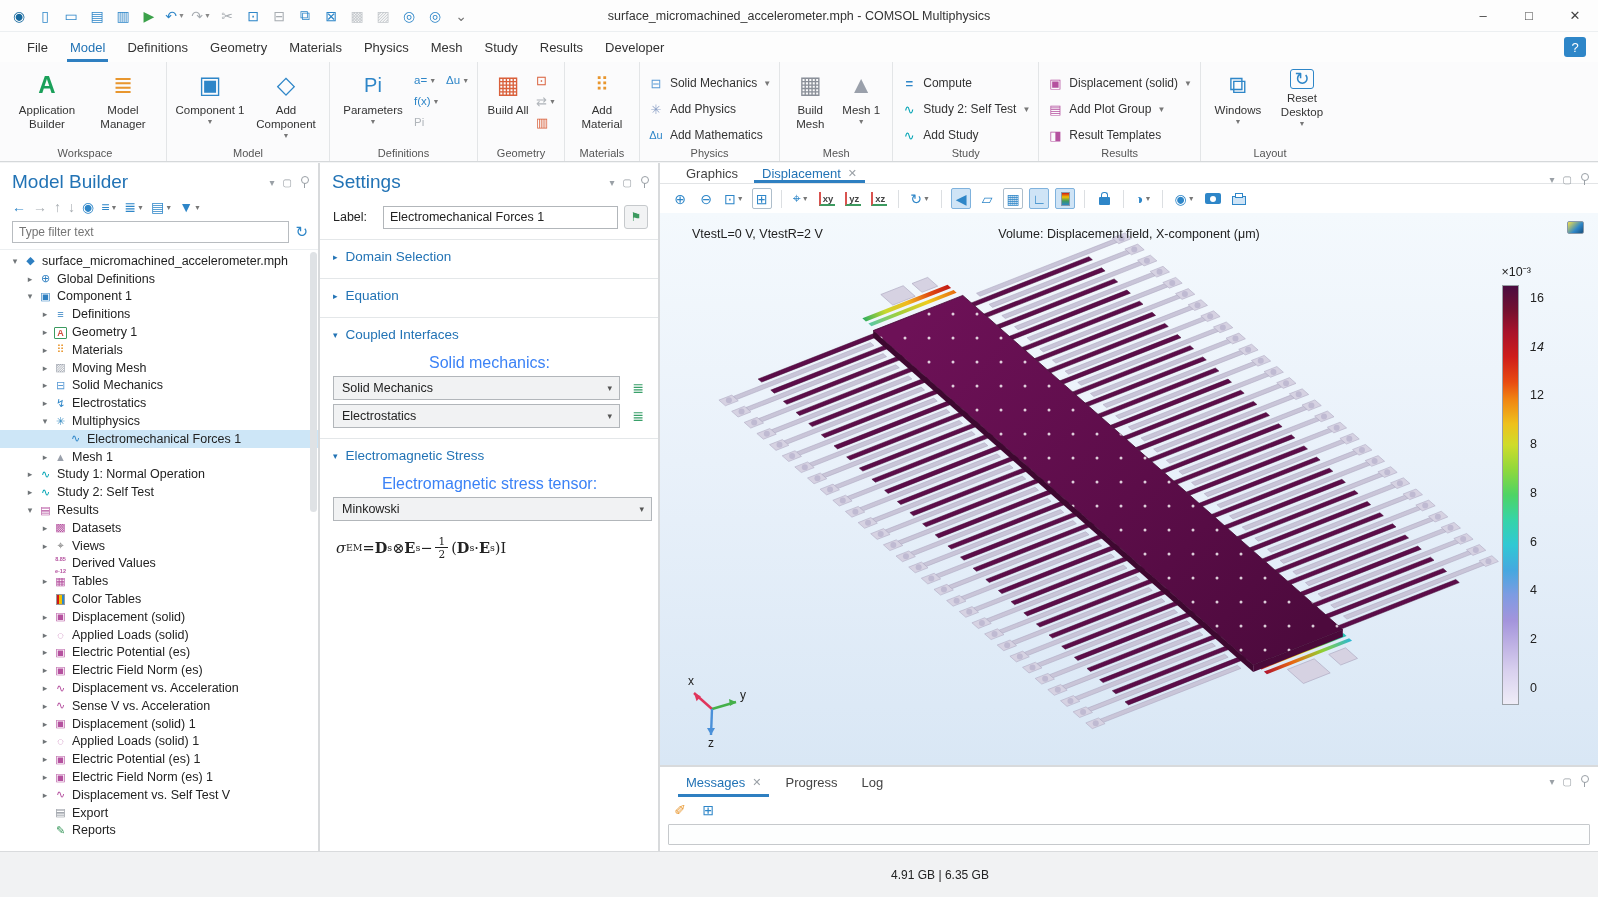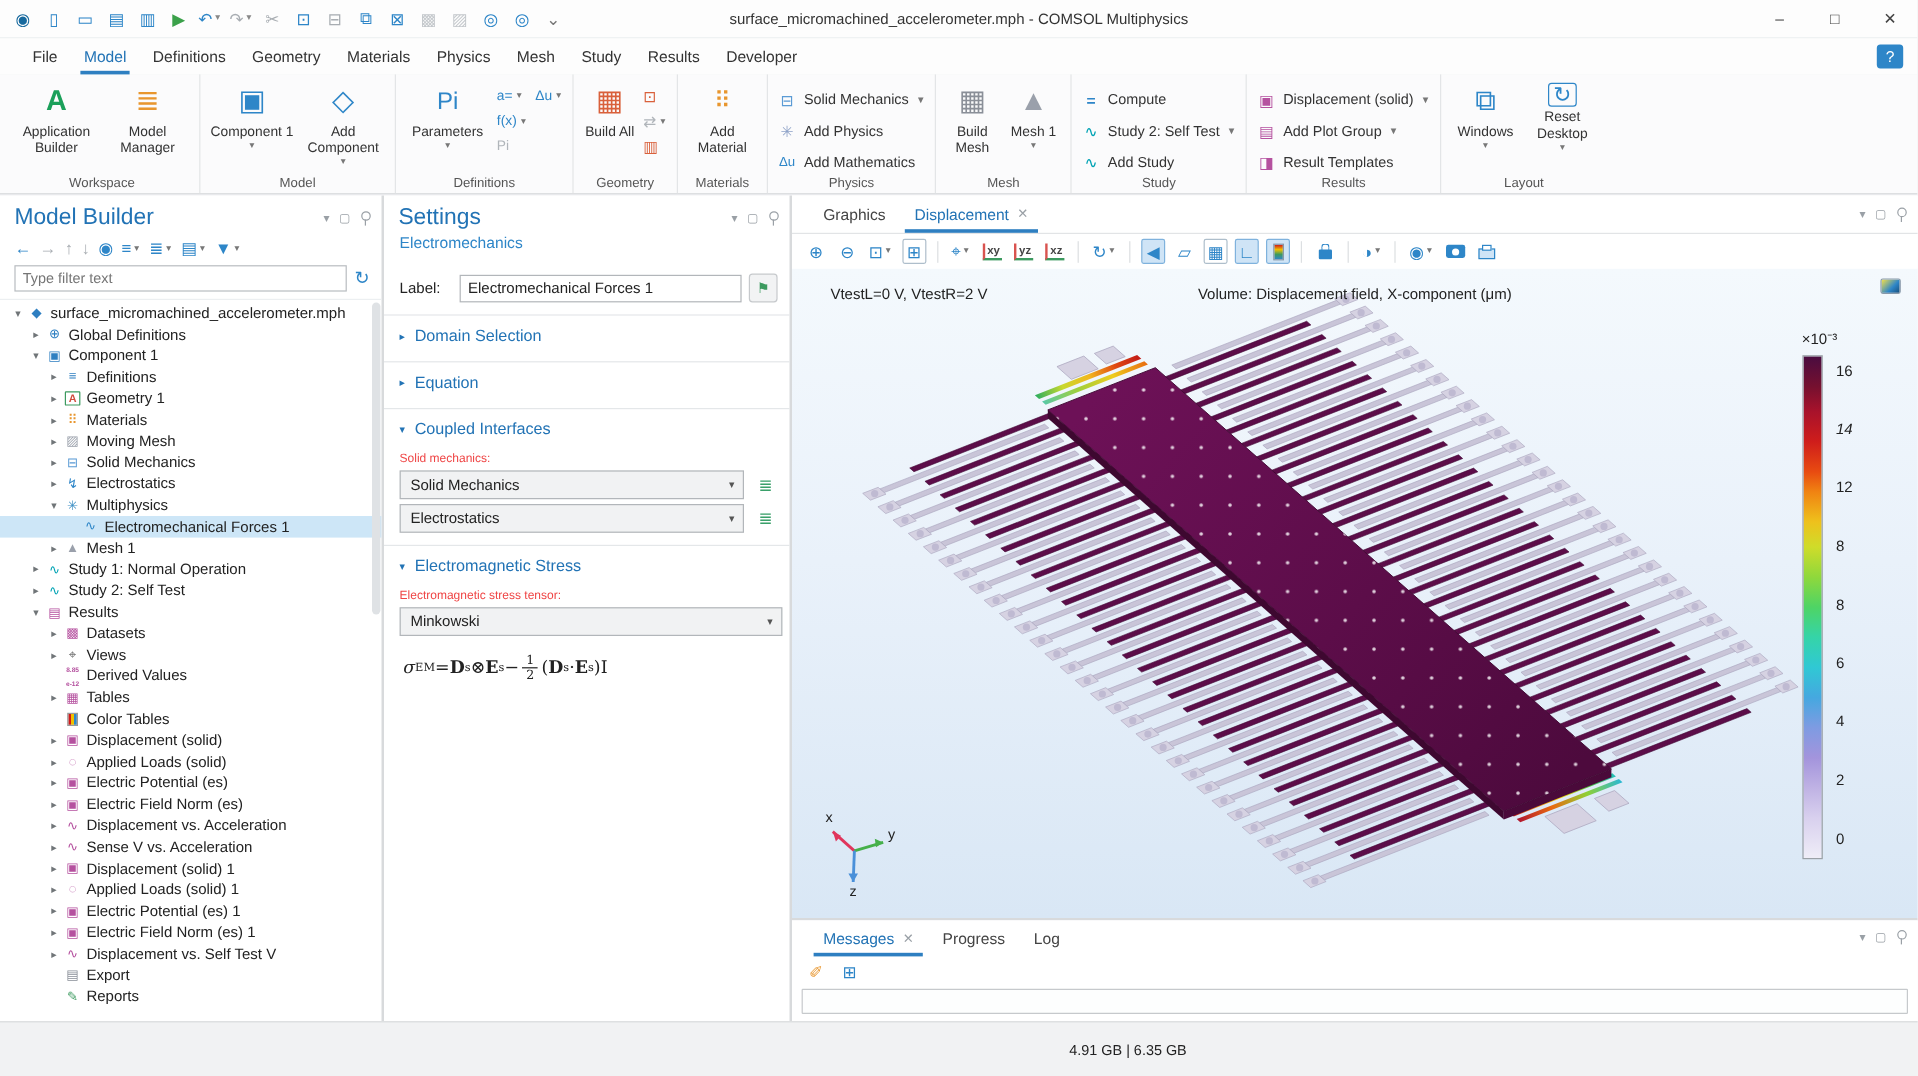--- a/index.html
+++ b/index.html
@@ -72,34 +72,34 @@
 
   
   .settings-sub { font-size:13px; color:#2e86c8; padding:0 12px 8px 13px;}
   .set-body { flex:1; overflow:hidden; padding-top:6px;}
   .field-row { display:flex; align-items:center; padding:4px 10px 4px 13px; gap:6px;}
   .field-label { width:44px; font-size:12.5px; color:#222;}
   .field-input { flex:1; height:23px; border:1px solid #b2b6ba; background:#fff; font-size:12.5px; color:#222; padding:0 6px; font-family:"Liberation Sans",sans-serif;}
   .side-btn { width:24px; height:24px; border:1px solid #c6c9cc; background:#f2f3f4; border-radius:3px; display:flex; align-items:center; justify-content:center; font-size:12px; color:#3c9a5f;}
   .sec-head { display:flex; align-items:center; gap:8px; padding:9px 12px 8px 13px; border-top:1px solid #e4e7e9; margin-top:6px; font-size:13.5px; color:#2273b5;}
   .sec-head .sexp { font-size:9px; color:#2273b5;}
-  .ctl-label { font-size:10px; color:#ef4444; padding:4px 12px 4px 13px;}
+  .ctl-label { font-size:16px; color:#3b82f6; padding:4px 12px 4px 13px;text-align:center;}
   .dd-row { display:flex; align-items:center; gap:8px; padding:0 10px 4px 13px;}
   .dropdown { flex:1; height:24px; background:#f1f2f3; border:1px solid #b2b6ba; display:flex; align-items:center; font-size:12.5px; color:#222; padding:0 8px; position:relative;}
   .dropdown::after { content:"▾"; position:absolute; right:7px; font-size:9px; color:#555;}
   .dd-side { font-size:14px; color:#3aa06a; width:20px; text-align:center;}
   .equation { padding:10px 12px 4px 16px; font-family:"DejaVu Serif",serif; font-size:14.5px; color:#222; display:flex; align-items:center; flex-wrap:wrap;}
   .equation i { font-style:italic;}
   .equation b { font-weight:bold; font-style:normal;}
   .equation sub { font-size:9.5px; }
   .frac { display:inline-flex; flex-direction:column; align-items:center; font-size:10.5px; line-height:1.15; margin:0 3px; vertical-align:middle;}
   .frac .num { border-bottom:1px solid #222; padding:0 3px;}
 
   
-  .gtabbar { height:32px; display:flex; align-items:stretch; padding-left:14px; background:#fff; border-bottom:1px solid #e2e4e6; position:relative;}
+  .gtabbar { height:21px; display:flex; align-items:stretch; padding-left:14px; background:#fff; border-bottom:1px solid #e2e4e6; position:relative;}
   .gtab { display:flex; align-items:center; gap:7px; padding:0 12px; font-size:13px; color:#444; position:relative;}
   .gtab.active { color:#2273b5;}
   .gtab.active::after { content:""; position:absolute; left:4px; right:4px; bottom:0; height:3px; background:#2e7fc1;}
   .gtab .closex { font-size:11px; color:#9aa0a6;}
   .gfx-toolbar { height:29px; display:flex; align-items:center; gap:6px; padding:0 10px; background:#fff;}
   .ticon { min-width:20px; height:21px; display:flex; align-items:center; justify-content:center; font-size:14px; color:#2e86c8; border-radius:2px; gap:1px; padding:0 2px;}
   .ticon.boxed { border:1px solid #aebecb; }
   .ticon.active { background:#cfe4f6; border:1px solid #7fb2dd; }
   .tsep { width:1px; height:18px; background:#dcdfe2; margin:0 3px;}
   .vicon { font-size:9.5px; color:#444; border-left:2px solid #d9534f; border-bottom:2px solid #3c9a5f; padding:1px 2px 0 2px; font-weight:bold;}
@@ -547,21 +547,20 @@
 
   <div class="panel" id="settings-panel">
     <div class="panel-head">
       <span class="panel-title">Settings</span>
       <span class="panel-head-icons">
         <span>▾</span>
         <span>▢</span>
         <span class="pin-icon"></span>
       </span>
     </div>
-    <div class="settings-sub">Electromechanics</div>
     <div class="set-body">
       <div class="field-row">
         <span class="field-label">Label:</span>
         <input class="field-input" value="Electromechanical Forces 1" style="">
         <span class="side-btn">⚑</span>
       </div>
 
       <div class="sec-head">
         <span class="sexp">▸</span>
         <span>Domain Selection</span>

